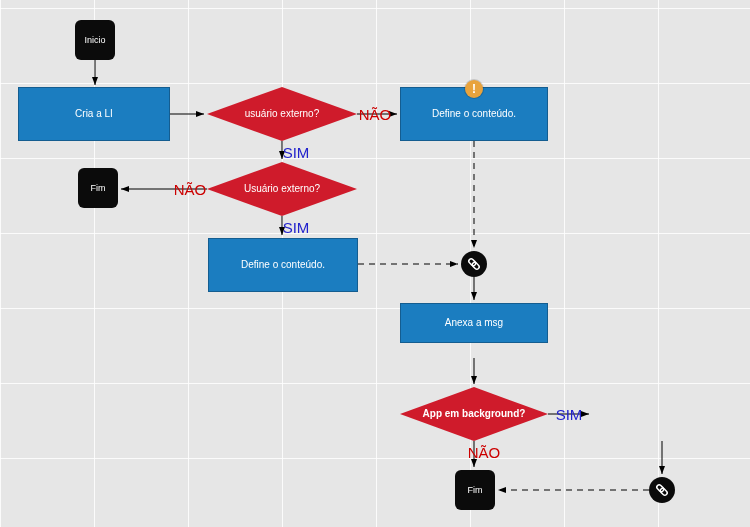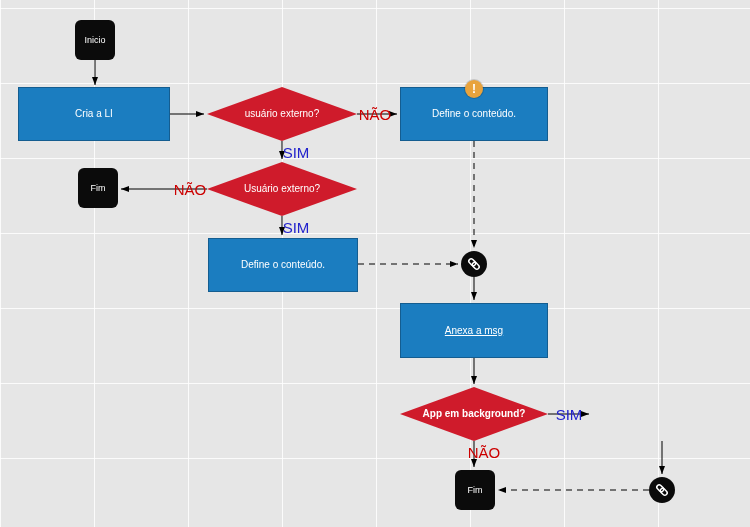--- a/index.html
+++ b/index.html
@@ -94,21 +94,21 @@
     <span style="display:flex;">
       <svg viewBox="0 0 24 24" width="16" height="16">
         <g fill="none" stroke="#ffffff" stroke-width="2.2" transform="rotate(45 12 12)">
           <rect x="2.5" y="8.5" width="11.5" height="7" rx="3.5"></rect>
           <rect x="10" y="8.5" width="11.5" height="7" rx="3.5"></rect>
         </g>
       </svg>
     </span>
   </div>
 
-  <div class="node process" style="left:400px;top:303px;width:148px;height:55px;text-decoration:underline;">
+  <div class="node process" style="left:400px;top:303px;width:148px;height:40px;">
     <span>Anexa a msg</span>
   </div>
 
   <div class="node decision" style="left:400px;top:387px;width:148px;height:54px;font-weight:bold;">
     <span>App em background?</span>
   </div>
 
 
   <div class="node terminator" style="left:455px;top:470px;width:40px;height:40px;">
     <span>Fim</span>

